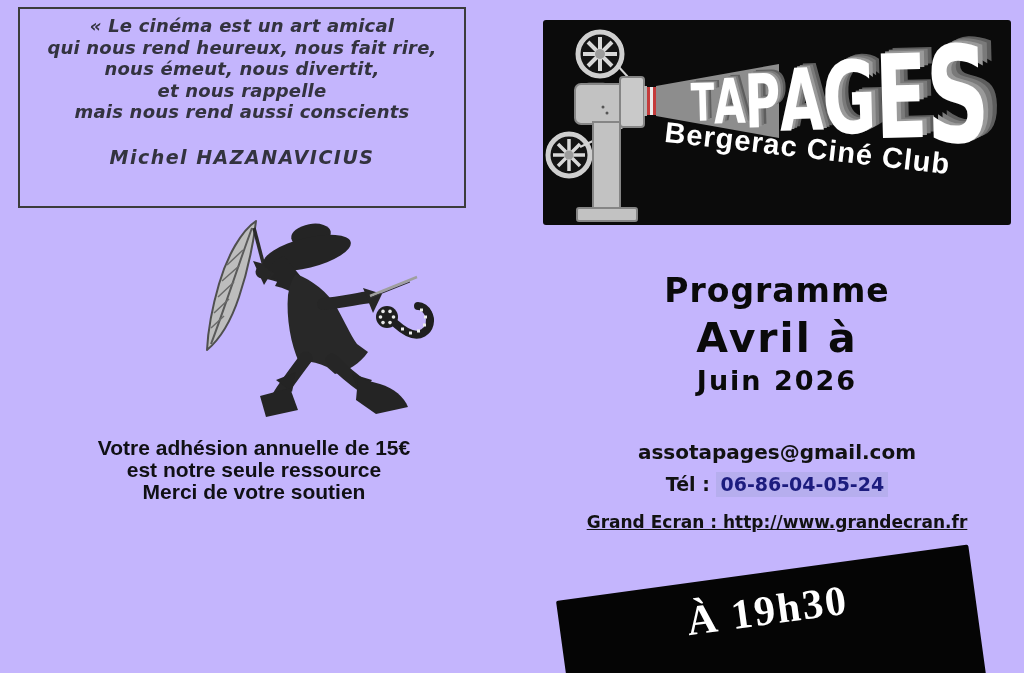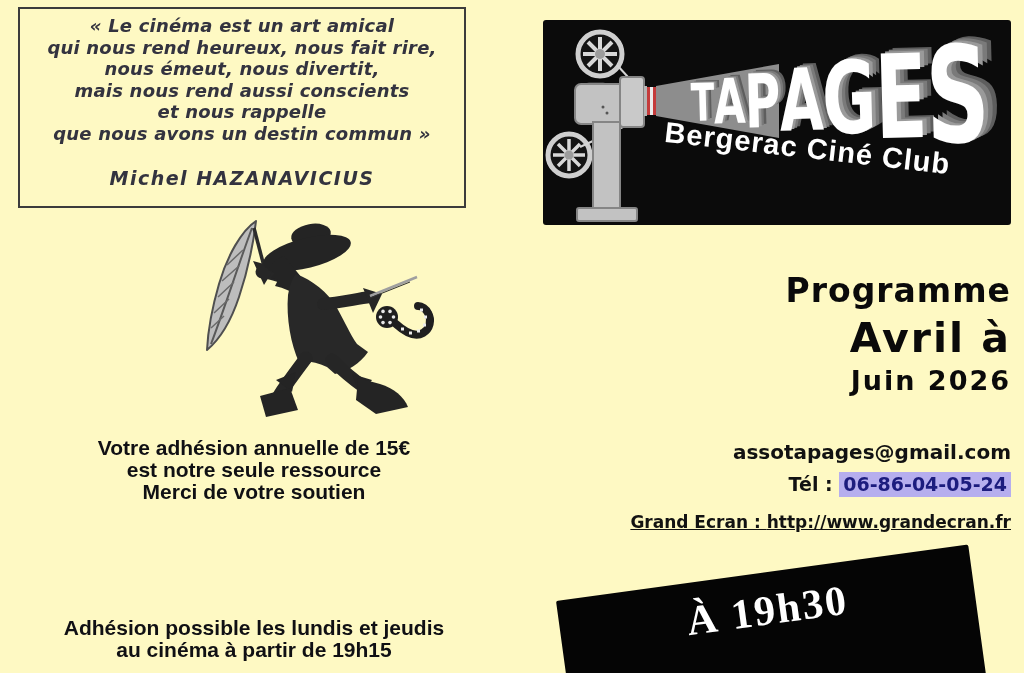--- a/index.html
+++ b/index.html
@@ -1,18 +1,18 @@
 <!DOCTYPE html>
 <html><head>
 <meta charset="utf-8">
 <style>
   * { margin:0; padding:0; box-sizing:border-box; }
   html,body { width:1024px; height:673px; background:#ffffff; overflow:hidden;
               font-family:"DejaVu Sans", sans-serif; }
-  #page { position:relative; width:1024px; height:673px; background:#fef9c3; overflow:hidden; }
+  #page { position:relative; width:1024px; height:673px; background:#c4b5fd; overflow:hidden; }
   .abs { position:absolute; }
 
   
   .quote-box { left:18px; top:7px; width:448px; height:201px;
                border:2px solid #3c3c3c; text-align:center; padding-top:6px;
                color:#33333f; font-style:italic; font-weight:600;
                font-size:18px; line-height:21.5px; letter-spacing:.2px; }
   .quote-author { margin-top:24px; font-size:19px; letter-spacing:1.5px; }
 
   
@@ -36,21 +36,21 @@
   .tapages span:nth-child(3){font-size:74px;}
   .tapages span:nth-child(4){font-size:86px;}
   .tapages span:nth-child(5){font-size:100px;}
   .tapages span:nth-child(6){font-size:116px;}
   .tapages span:nth-child(7){font-size:134px;}
   .bergerac { left:92px; top:112px; width:345px; text-align:center;
               color:#ffffff; font-size:29px; font-weight:600; letter-spacing:1px;
               transform:rotate(6.5deg); font-family:"Liberation Sans", sans-serif; }
 
   
-  .right-col { left:543px; width:468px; text-align:right; color:#0a0a0a; font-weight:bold; }
+  .right-col { left:543px; width:468px; text-align:center; color:#0a0a0a; font-weight:bold; }
   .prog1 { top:271px; font-size:33px; letter-spacing:1px; }
   .prog2 { top:314px; font-size:41px; letter-spacing:2px; }
   .prog3 { top:365px; font-size:27px; letter-spacing:2px; }
 
   
   .email { top:440px; font-size:20px; color:#121212; }
   .tel   { top:473px; font-size:19px; color:#121212; }
   .tel .num { color:#1c1c7e; background:#b6aeee; padding:1px 4px 2px 4px;margin-top:40px; }
   .web   { top:512px; font-size:17px; color:#121212;text-decoration:underline; }
 
@@ -68,23 +68,22 @@
 </style>
 </head>
 <body>
 
 <div id="page">
 
   <div class="abs quote-box">
     <div>« Le cinéma est un art amical</div>
     <div>qui nous rend heureux, nous fait rire,</div>
     <div>nous émeut, nous divertit,</div>
+    <div>et nous rappelle</div>
     <div>mais nous rend aussi conscients</div>
-    <div>et nous rappelle</div>
-    <div>que nous avons un destin commun »</div>
     <div class="quote-author">Michel HAZANAVICIUS</div>
   </div>
 
   <svg class="abs figure-svg" viewBox="0 0 280 212" aria-hidden="true">
 
     <g>
       <path d="M76,3 C62,12 47,38 39,66 C32,90 28,112 27,132 C39,122 51,103 59,79 C67,55 73,28 76,3 Z" fill="#bdbdbd" stroke="#4f4f4f" stroke-width="2" stroke-linejoin="round"></path>
       <path d="M72,10 C60,42 44,92 31,126" stroke="#5a5a5a" stroke-width="2" fill="none"></path>
       <path d="M63,32 L47,47 M59,48 L42,63 M54,64 L38,79 M49,81 L34,95 M44,98 L31,110" stroke="#6a6a6a" stroke-width="1.5"></path>
       <path d="M74,10 L86,56" stroke="#2b2b2b" stroke-width="3.5"></path>
@@ -132,24 +131,20 @@
     <path d="M80,178 L110,170 L118,192 L86,199 Z" fill="#242424"></path>
     <path d="M172,156 L192,162 L180,178 Z" fill="#242424"></path>
     <path d="M178,160 L200,166 C214,170 224,179 228,189 L196,196 L176,182 Z" fill="#242424"></path>
   </svg>
 
   <div class="abs left-col blk1">
     <div>Votre adhésion annuelle de 15€</div>
     <div>est notre seule ressource</div>
     <div>Merci de votre soutien</div>
   </div>
-  <div class="abs left-col blk3">
-    <div>Adhésion possible les lundis et jeudis</div>
-    <div>au cinéma à partir de 19h15</div>
-  </div>
 
   <div class="abs logo-box">
     <svg class="abs projector-svg" viewBox="0 0 240 205" aria-hidden="true">
 
       <polygon points="113,66 113,96 236,118 236,44" fill="#8d8d8d"></polygon>
 
       <g>
         <circle cx="57" cy="34" r="22" fill="#141414" stroke="#cfcfcf" stroke-width="5"></circle>
         <path d="M57,34 L74,34 M57,34 L69,46 M57,34 L57,51 M57,34 L45,46 M57,34 L40,34 M57,34 L45,22 M57,34 L57,17 M57,34 L69,22" stroke="#d8d8d8" stroke-width="4"></path>
         <circle cx="57" cy="34" r="5" fill="#9c9c9c"></circle>

